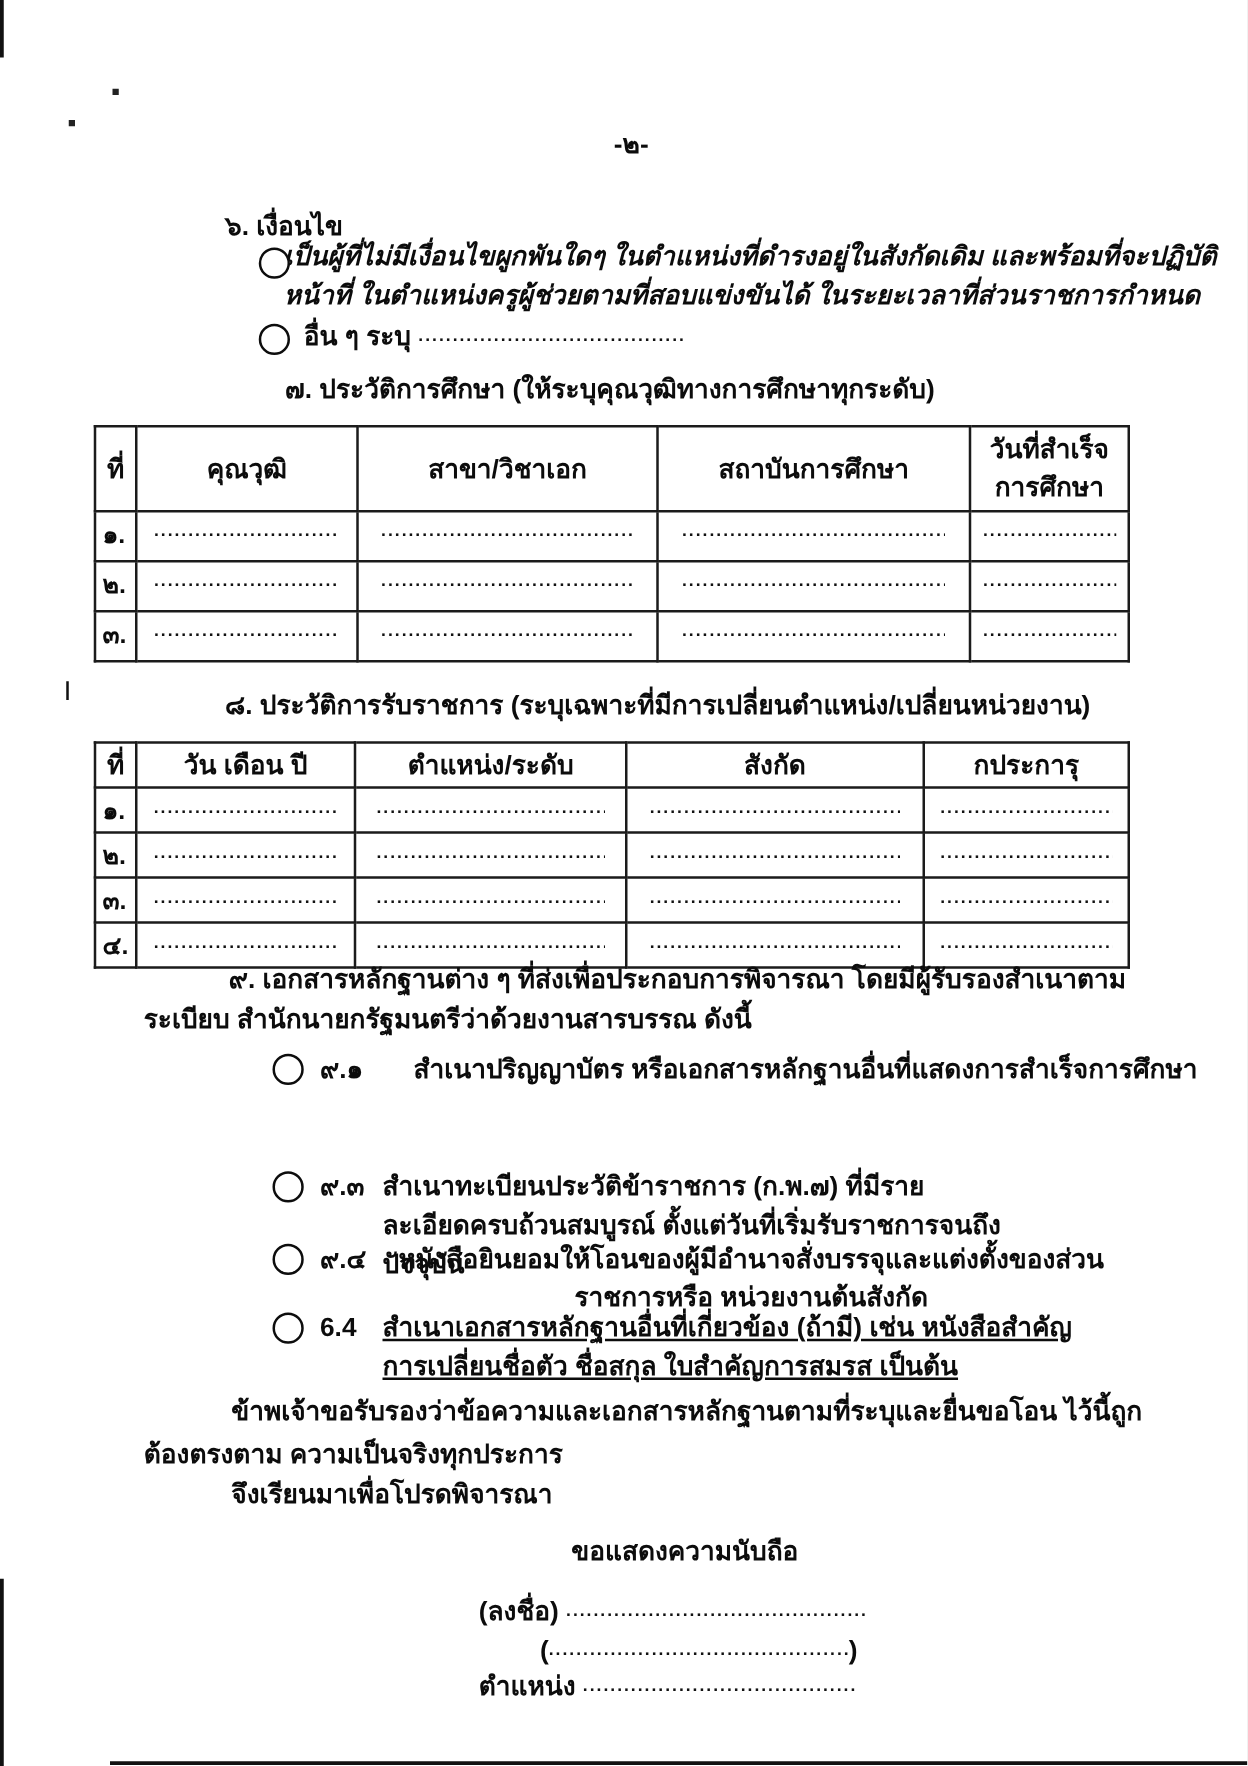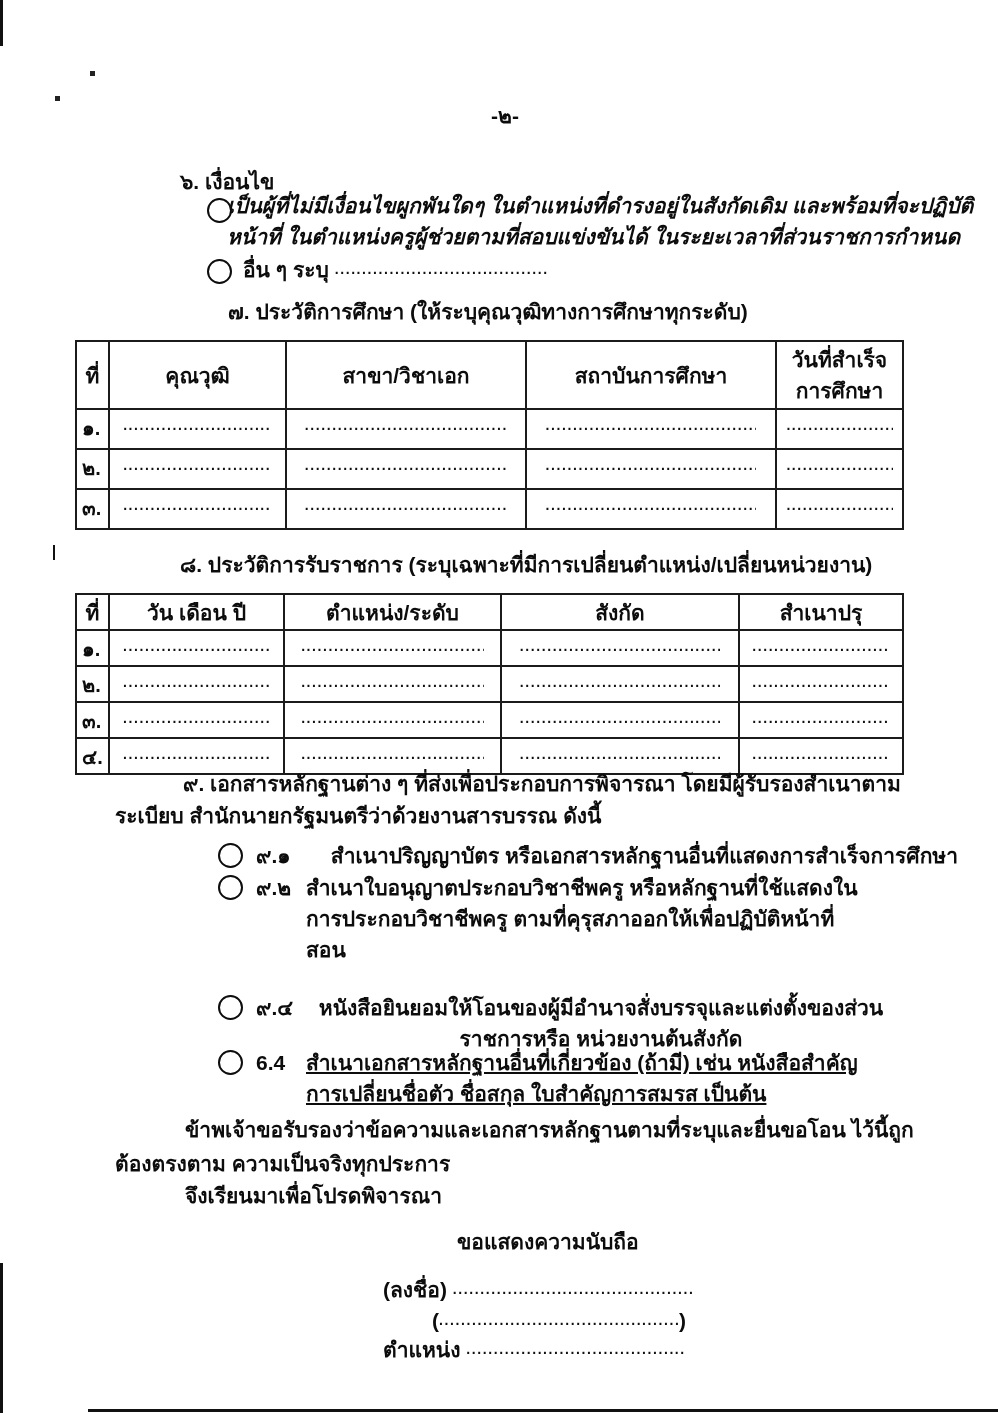--- a/index.html
+++ b/index.html
@@ -130,21 +130,21 @@
         <col style="width:217px;">
         <col style="width:238px;">
         <col style="width:164px;">
     </colgroup>
     <tbody>
         <tr class="hdr">
       <th>ที่</th>
       <th>วัน เดือน ปี</th>
       <th>ตำแหน่ง/ระดับ</th>
       <th>สังกัด</th>
-      <th>สำเนาปรุ</th>
+      <th>กประการุ</th>
     </tr>
     <tr class="row">
       <td class="no-cell">๑.</td>
       <td class="dot-cell"><span class="dots">........................................................................................................................................................................................................................................................................</span></td>
       <td class="dot-cell"><span class="dots">........................................................................................................................................................................................................................................................................</span></td>
       <td class="dot-cell"><span class="dots">........................................................................................................................................................................................................................................................................</span></td>
       <td class="dot-cell"><span class="dots">........................................................................................................................................................................................................................................................................</span></td>
     </tr>
     <tr class="row">
       <td class="no-cell">๒.</td>
@@ -171,26 +171,26 @@
     </table>
 
   <div class="abs" style="left:115px;top:768px;width:795px;text-indent:68px;line-height:32px;">๙. เอกสารหลักฐานต่าง ๆ ที่ส่งเพื่อประกอบการพิจารณา โดยมีผู้รับรองสำเนาตามระเบียบ สำนักนายกรัฐมนตรีว่าด้วยงานสารบรรณ ดังนี้</div>
 
   <div class="abs" style="left:218px;top:840px;width:740px;">
     <span class="circle opt-circle"></span>
     <span class="abs" style="left:38px;top:0;">๙.๑</span>
     <div style="margin-left:88px;text-align:right;">สำเนาปริญญาบัตร หรือเอกสารหลักฐานอื่นที่แสดงการสำเร็จการศึกษา</div>
   </div>
 
-  <div class="abs" style="left:218px;top:872px;width:740px;">
-    <span class="circle opt-circle"></span>
-    <span class="abs" style="left:38px;top:0;">๙.๒</span>
-    <div style="margin-left:88px;width:560px;">สำเนาใบอนุญาตประกอบวิชาชีพครู หรือหลักฐานที่ใช้แสดงในการประกอบวิชาชีพครู ตามที่คุรุสภาออกให้เพื่อปฏิบัติหน้าที่สอน</div>
-  </div>
-
+
+  <div class="abs" style="left:218px;top:934px;width:740px;">
+    <span class="circle opt-circle"></span>
+    <span class="abs" style="left:38px;top:0;">๙.๓</span>
+    <div style="margin-left:88px;width:500px;">สำเนาทะเบียนประวัติข้าราชการ (ก.พ.๗) ที่มีรายละเอียดครบถ้วนสมบูรณ์ ตั้งแต่วันที่เริ่มรับราชการจนถึงปัจจุบัน</div>
+  </div>
 
   <div class="abs" style="left:218px;top:992px;width:740px;">
     <span class="circle opt-circle"></span>
     <span class="abs" style="left:38px;top:0;">๙.๔</span>
     <div style="margin-left:88px;width:590px;text-align:center;">หนังสือยินยอมให้โอนของผู้มีอำนาจสั่งบรรจุและแต่งตั้งของส่วนราชการหรือ หน่วยงานต้นสังกัด</div>
   </div>
 
   <div class="abs" style="left:218px;top:1047px;width:740px;">
     <span class="circle opt-circle"></span>
     <span class="abs" style="left:38px;top:0;">6.4</span>

